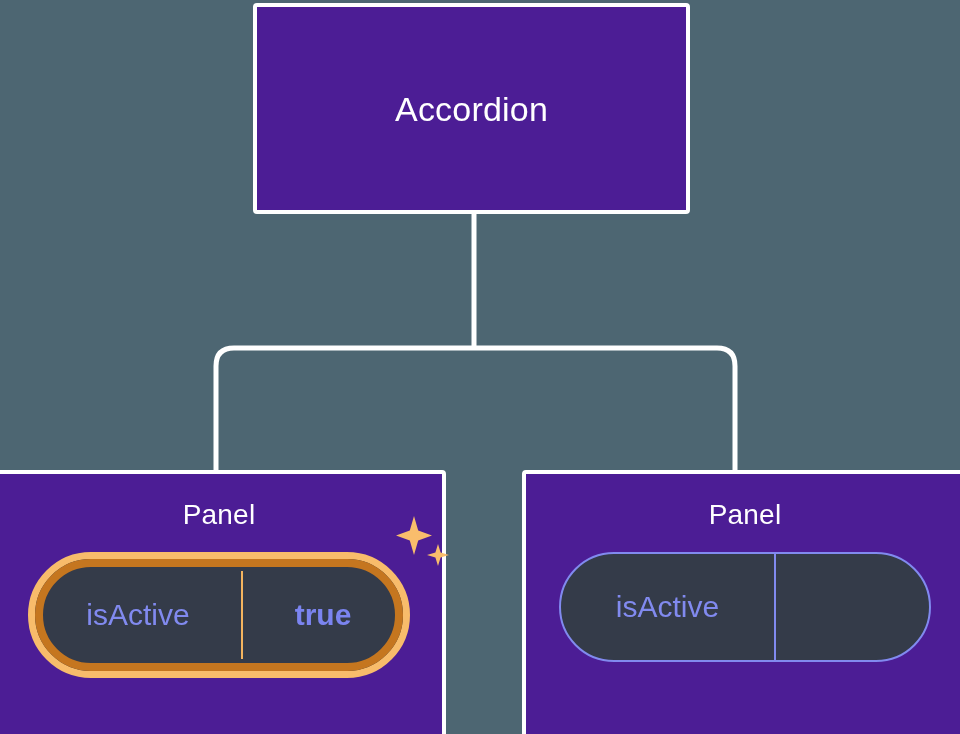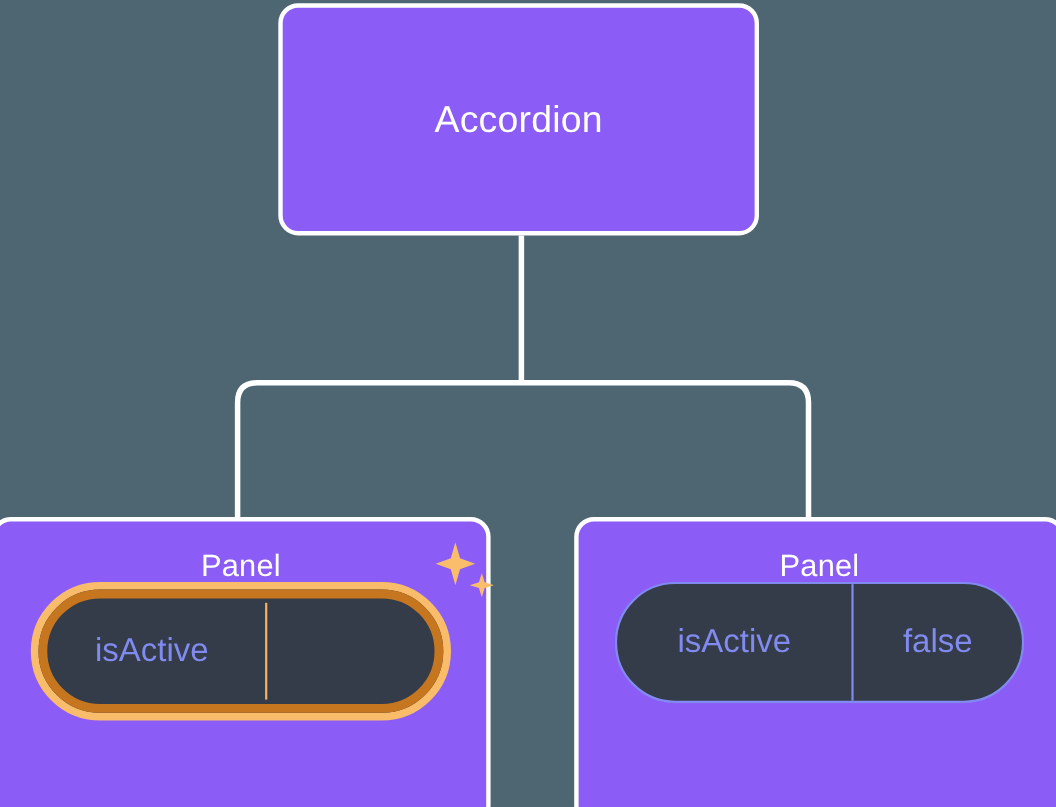--- a/index.html
+++ b/index.html
@@ -27,23 +27,23 @@
     top: 0;
     width: 960px;
     height: 734px;
     pointer-events: none;
   }
 
   
   .node {
     position: absolute;
     box-sizing: border-box;
-    background: #8b5cf6;
+    background: #4c1d95;
     border: 4px solid #ffffff;
-    border-radius: 18px;
+    border-radius: 4px;
     display: flex;
     flex-direction: column;
     align-items: center;
     text-align: right;
   }
   .node-root {
     left: 253px;
     top: 3px;
     width: 437px;
     height: 211px;
@@ -72,20 +72,21 @@
     width: 454px;
   }
   .node-panel-right {
     left: 522px;
     width: 446px;
   }
 
   
   .pill-wrap {
     position: relative;
+    margin-top: 23px;
   }
 
   .pill {
     position: relative;
     box-sizing: border-box;
     display: flex;
     align-items: stretch;
     background: #343b49;
     border-radius: 999px;
   }
@@ -163,34 +164,34 @@
     <span class="node-title">Accordion</span>
   </div>
 
   <div class="node node-panel node-panel-left">
     <span class="node-title">Panel</span>
 
     <div class="pill-wrap">
       <div class="pill pill-active">
         <div class="pill-cell pill-key">isActive</div>
         <div class="pill-divider"></div>
+        <div class="pill-cell pill-value">true</div>
       </div>
 
       <svg class="sparkles" viewBox="0 0 62 62" fill="#f9bd6c">
         <path d="M22 2 L26.2 16.6 L40 21.5 L26.2 26.4 L22 41 L17.8 26.4 L4 21.5 L17.8 16.6 Z"></path>
         <path d="M46 30 L48.6 38.4 L57 41 L48.6 43.6 L46 52 L43.4 43.6 L35 41 L43.4 38.4 Z"></path>
       </svg>
     </div>
   </div>
 
   <div class="node node-panel node-panel-right">
     <span class="node-title">Panel</span>
 
     <div class="pill-wrap">
       <div class="pill pill-plain">
         <div class="pill-cell pill-key">isActive</div>
         <div class="pill-divider"></div>
-        <div class="pill-cell pill-value">false</div>
       </div>
     </div>
   </div>
 
 </div>
 
 </body></html>

